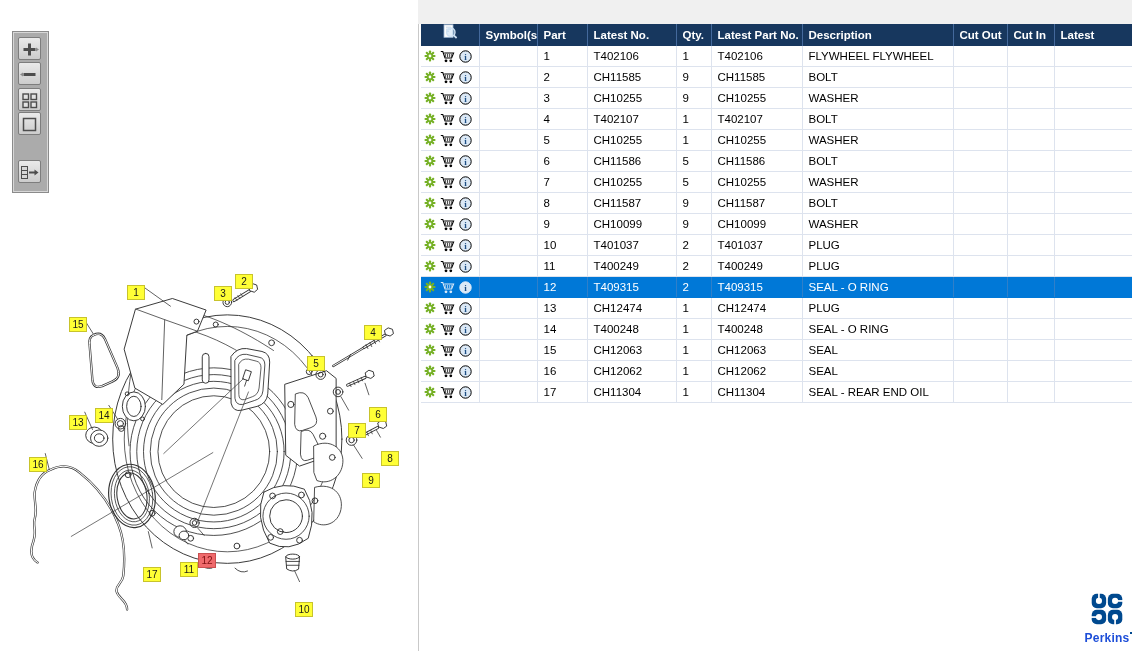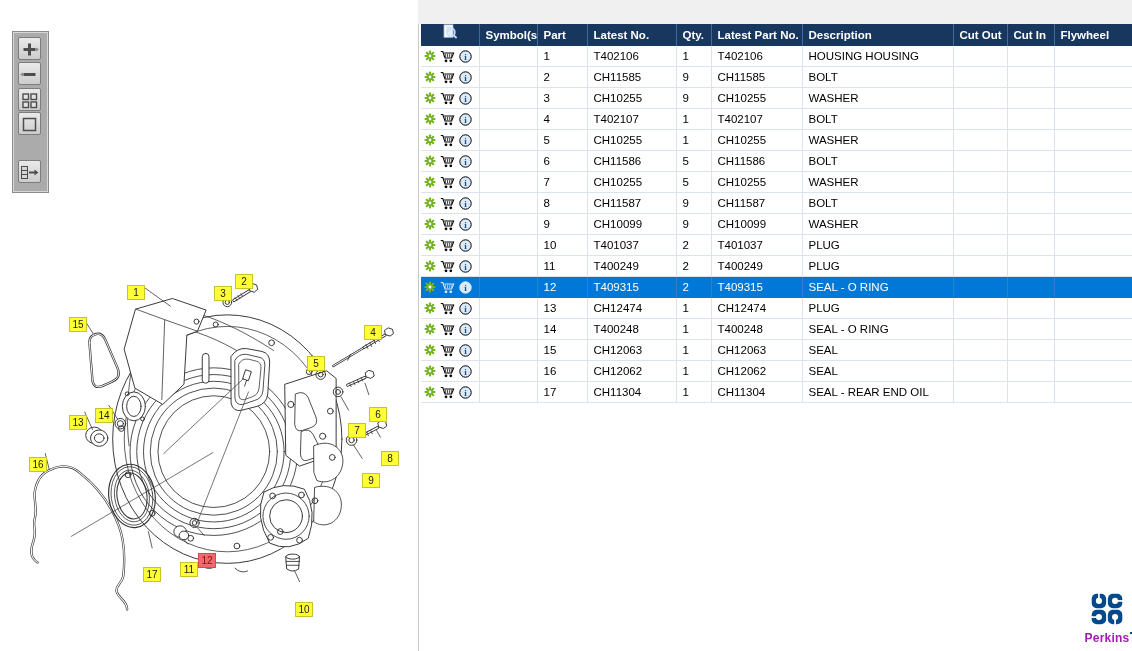--- a/index.html
+++ b/index.html
@@ -41,21 +41,21 @@
     overflow:hidden;white-space:nowrap;}
   table.parts td.c-icons{padding:0 0 0 3px;}
   .icon-strip{display:flex;align-items:center;gap:4px;}
   .icon-strip span{display:inline-flex;}
   .c-icons{color:#2f6fad;}
   tr.selected td{background:#0078d7;color:#fff;border-right-color:#2f7fc9;border-bottom-color:#0078d7;}
   tr.selected .c-icons{color:#ddeaf8;}
 
   
   .brand{position:absolute;left:1082px;top:592px;width:50px;text-align:center;z-index:4;}
-  .brand .word{font-size:12px;font-weight:bold;color:#a21caf;letter-spacing:0.2px;margin-top:1px;position:relative;}
+  .brand .word{font-size:12px;font-weight:bold;color:#1d4ed8;letter-spacing:0.2px;margin-top:1px;position:relative;}
   .brand .word::after{content:"";position:absolute;width:2px;height:2px;background:#00498f;margin-left:1px;top:1px;}
 </style>
 </head>
 <body>
 
 <div class="titlebar">
   <div class="title">Flywheel Housing (PPL110486)</div>
 </div>
 
 <div class="diagram-pane">
@@ -329,21 +329,21 @@
     <line x1="12.8" y1="11.4" x2="15.6" y2="14" stroke="#cfe2f3" stroke-width="1.8"></line>
   </svg></th>
         <th><span class="hlabel">Symbol(s)</span></th>
         <th><span class="hlabel">Part</span></th>
         <th><span class="hlabel">Latest No.</span></th>
         <th><span class="hlabel">Qty.</span></th>
         <th><span class="hlabel">Latest Part No.</span></th>
         <th><span class="hlabel">Description</span></th>
         <th><span class="hlabel">Cut Out</span></th>
         <th><span class="hlabel">Cut In</span></th>
-        <th><span class="hlabel">Flywheel</span></th>
+        <th><span class="hlabel">Latest</span></th>
       </tr>
     </thead>
   <tbody>
       <tr>
     <td class="c-icons">
       <span class="icon-strip">
         <span>
           <svg width="12" height="12" viewBox="0 0 12 12" fill="#76b126">
             <rect x="4.9" y="0.5" width="2.2" height="11" rx="0.8"></rect>
             <rect x="0.5" y="4.9" width="11" height="2.2" rx="0.8"></rect>
@@ -367,21 +367,21 @@
             <text x="6.5" y="9.6" text-anchor="middle" font-family="Liberation Serif,serif" font-size="9" font-weight="bold" fill="#1d4e84">i</text>
           </svg>
         </span>
       </span>
     </td>
     <td></td>
     <td>1</td>
     <td>T402106</td>
     <td>1</td>
     <td>T402106</td>
-    <td>HOUSING HOUSING</td>
+    <td>FLYWHEEL FLYWHEEL</td>
     <td></td>
     <td></td>
     <td></td>
   </tr>
       <tr>
     <td class="c-icons">
       <span class="icon-strip">
         <span>
           <svg width="12" height="12" viewBox="0 0 12 12" fill="#76b126">
             <rect x="4.9" y="0.5" width="2.2" height="11" rx="0.8"></rect>

